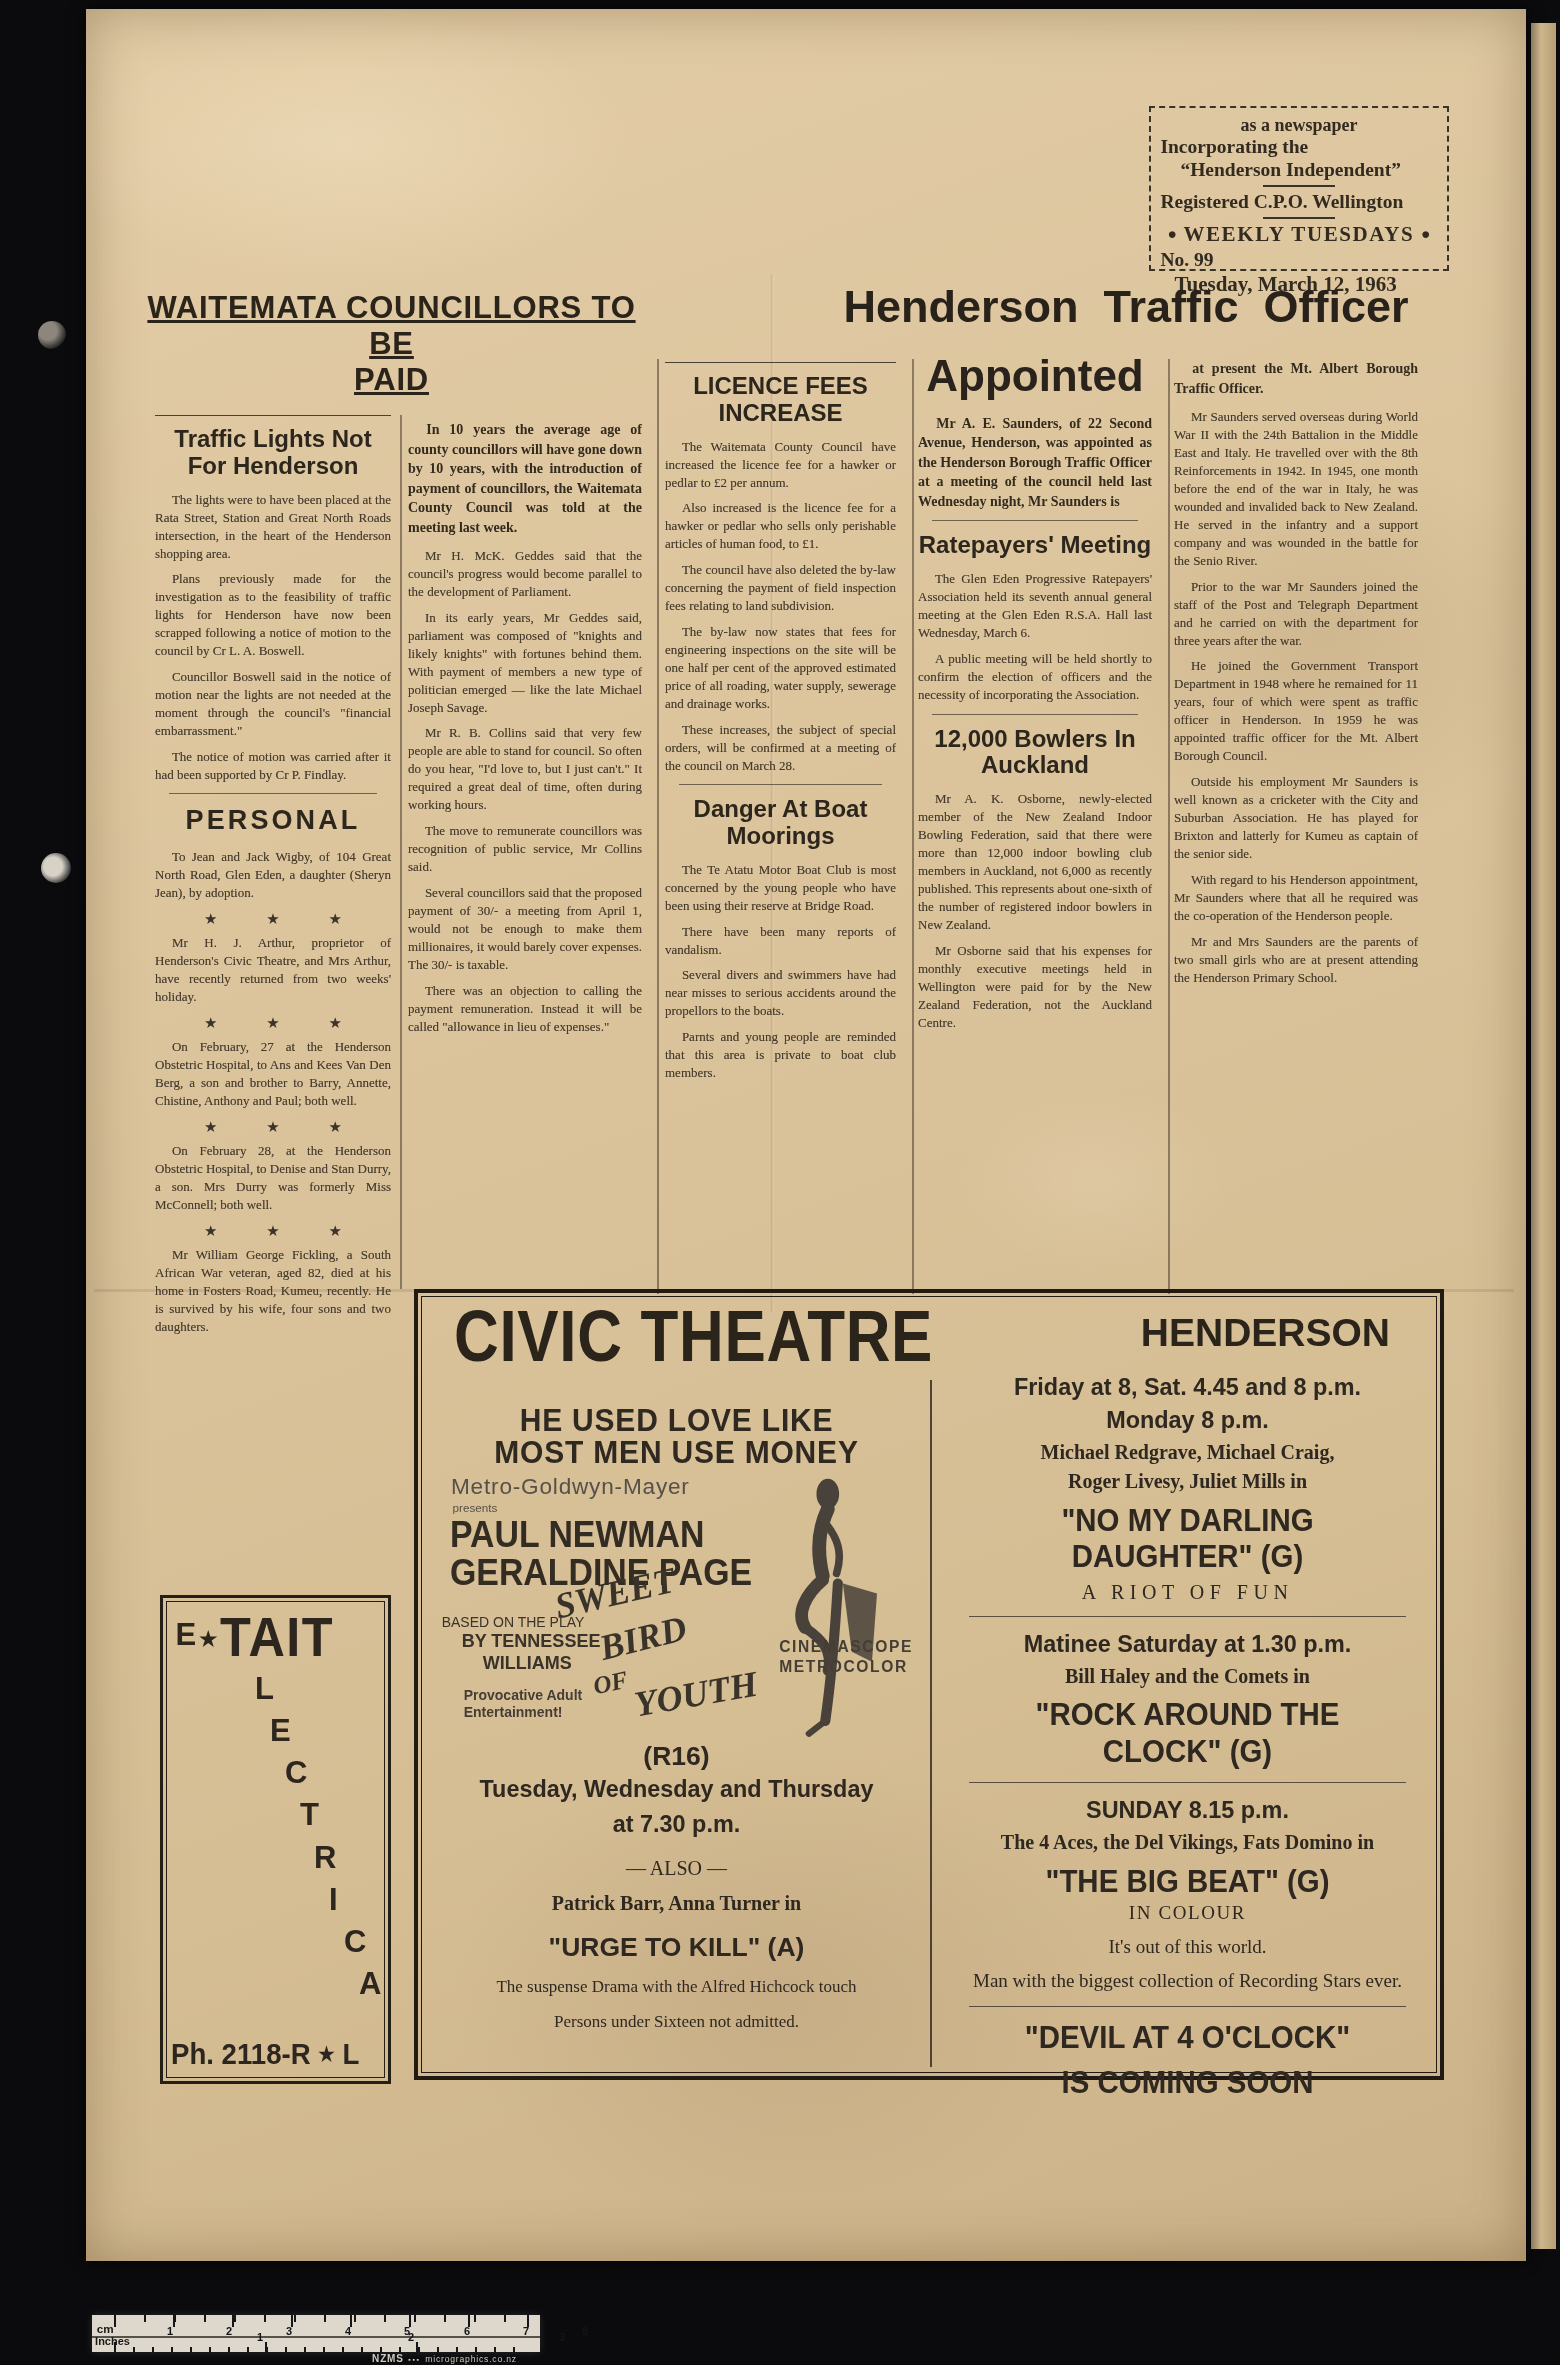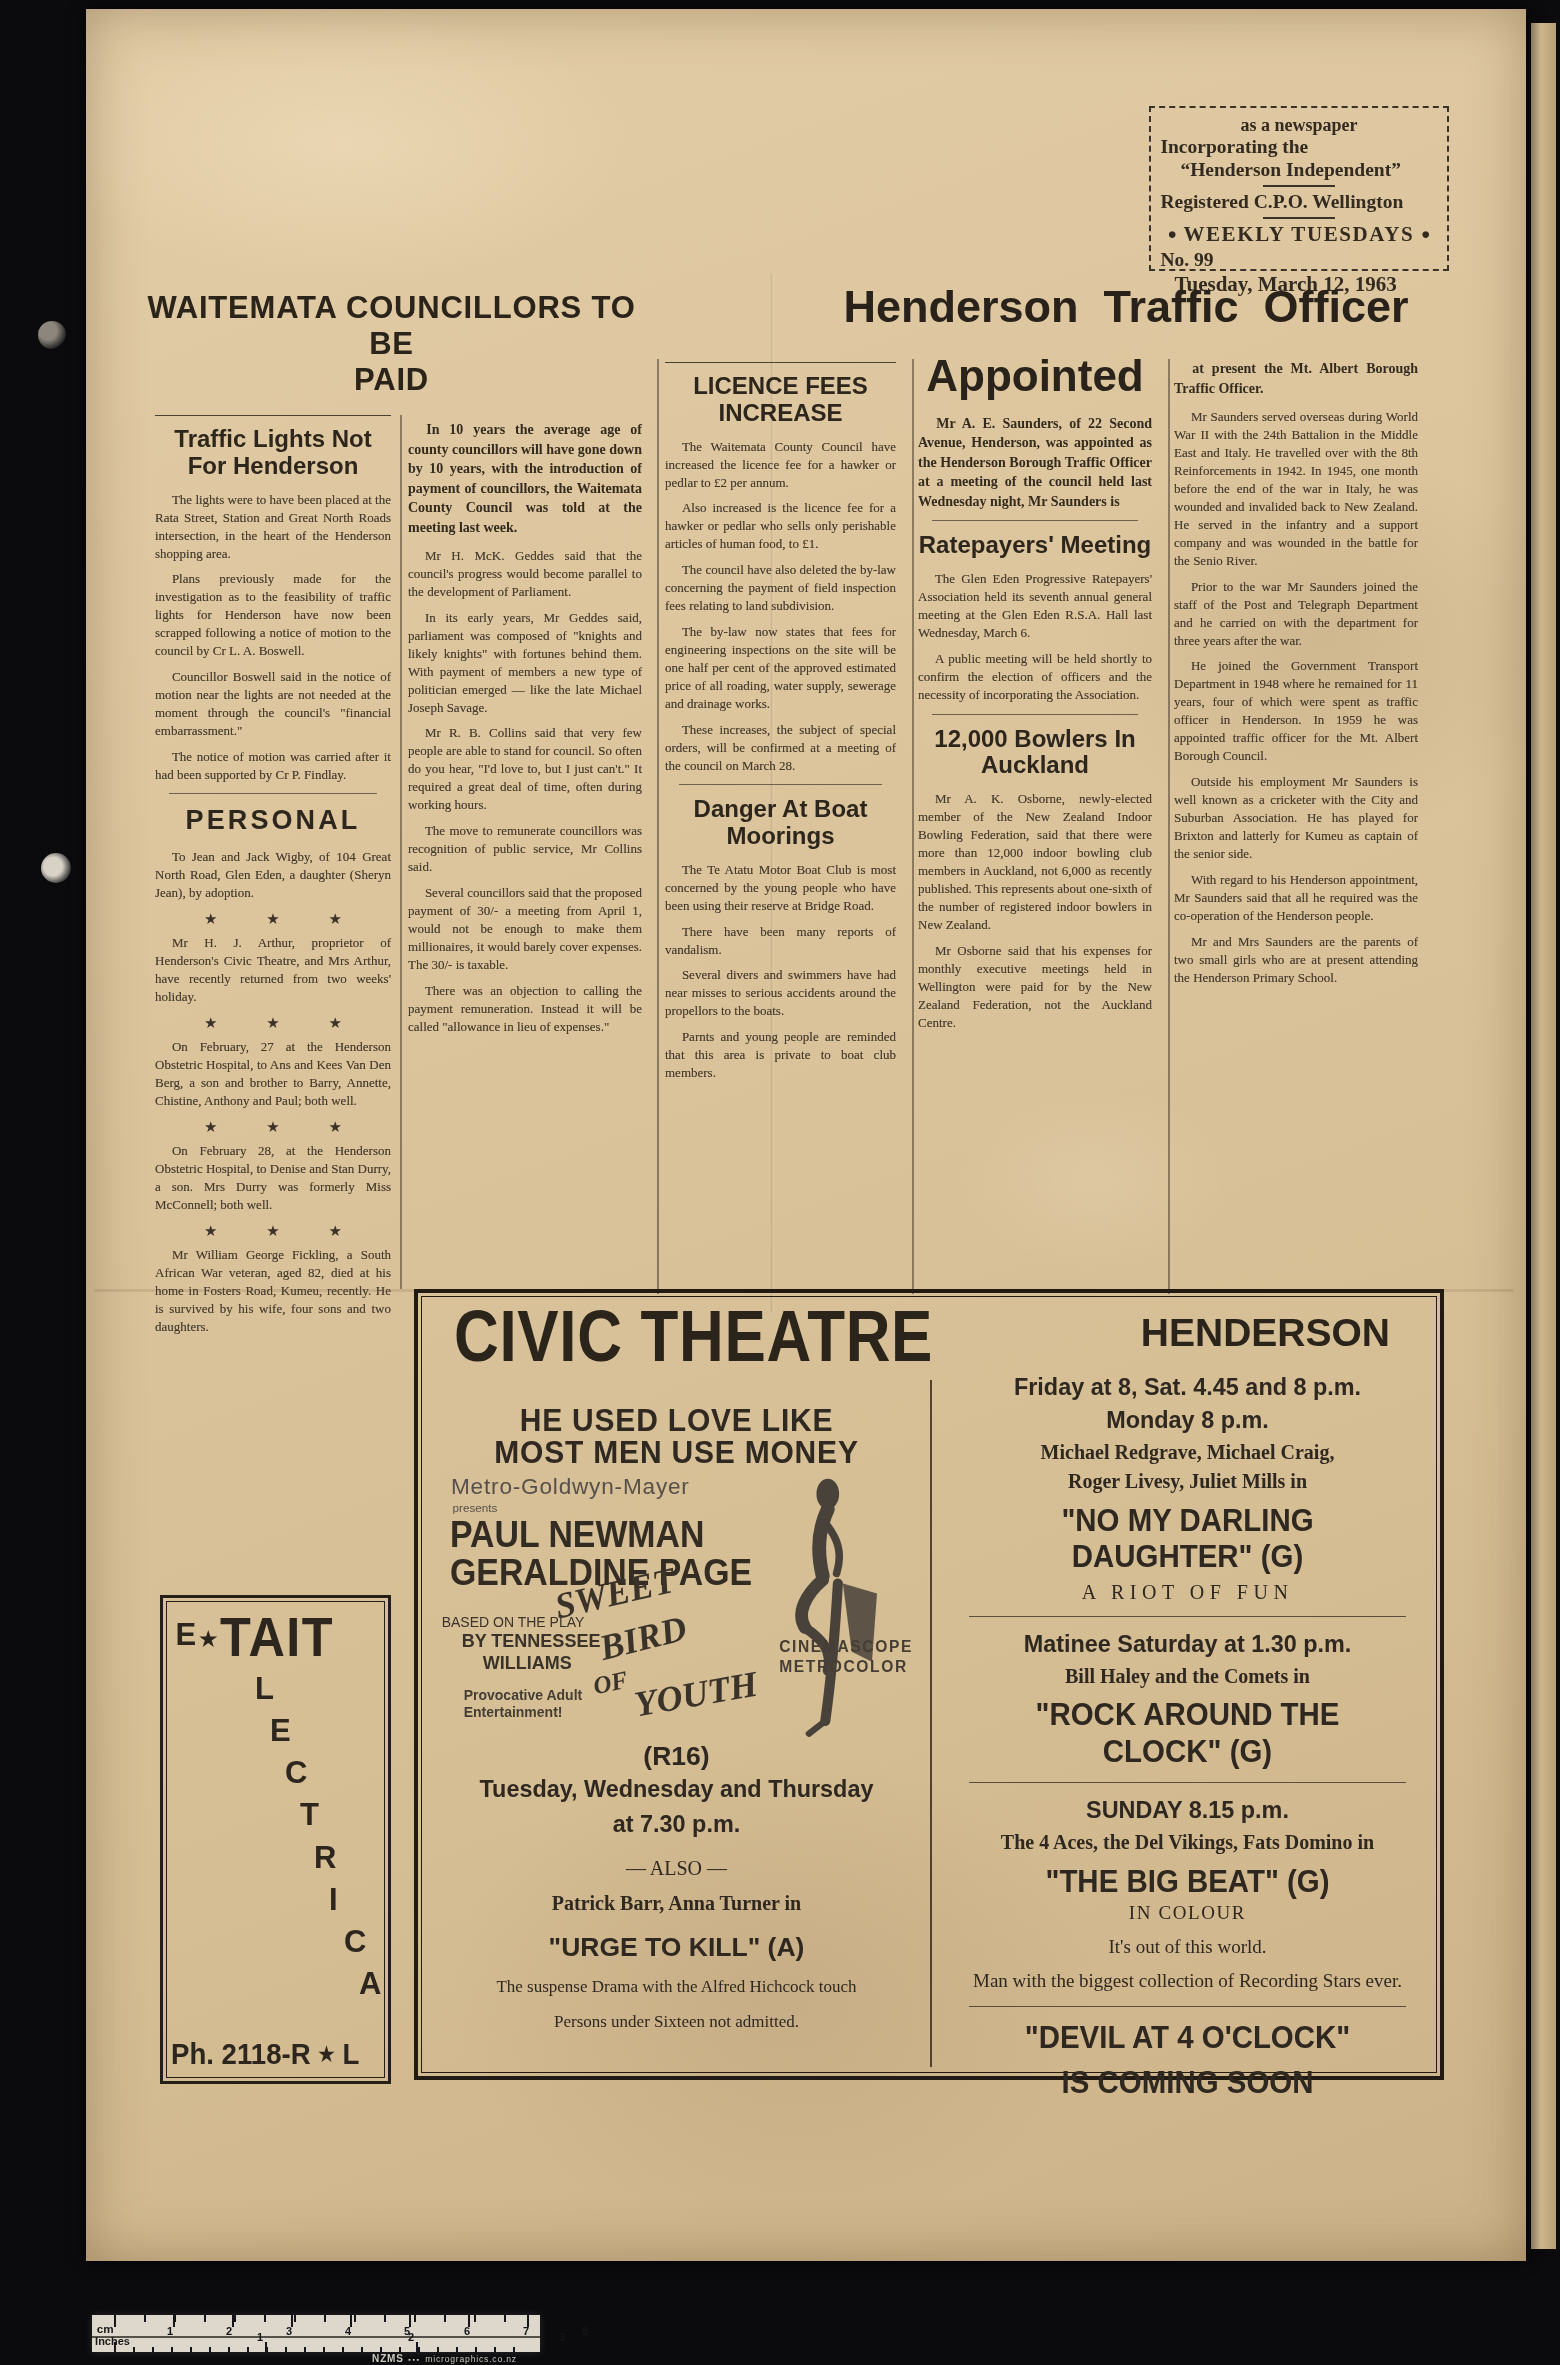--- a/index.html
+++ b/index.html
@@ -38,21 +38,21 @@
   .ib2{font:bold 19.5px/1.15 "Liberation Serif",serif;}
   .ib3{font:bold 19.5px/1.15 "Liberation Serif",serif;padding-left:20px;}
   .ibrule{width:72px;border-top:2.3px solid #3a332a;margin:3.9px auto 3.9px auto;}
   .ib5{text-align:center;font:bold 21px/1.1 "Liberation Serif",serif;letter-spacing:1.6px;}
   .ib5 .dot{font-size:15.6px;vertical-align:2.3px;letter-spacing:0;}
   .ib6{font:bold 19.5px/1.25 "Liberation Serif",serif;margin-top:2.3px;}
   .ib7{font:bold 21px/1.1 "Liberation Serif",serif;padding-left:14px;}
 
   
   .hl-left{position:absolute;left:48px;top:281px;width:515px;text-align:center;
-        font:bold 31px/1.15 "Liberation Sans",sans-serif;color:#2b241b;letter-spacing:0.8px;}
+        font:bold 31px/1.15 "Liberation Sans",sans-serif;color:#2b241b;letter-spacing:0.8px;text-decoration:underline;}
   .hl-right{position:absolute;left:724px;top:275px;width:632px;text-align:center;
         font:bold 45px/1 "Liberation Sans",sans-serif;color:#28221a;word-spacing:12.5px;}
 
   
   .col{position:absolute;color:#453b2d;}
   .c1{left:69px;top:406px;width:236px;}
   .c2{left:322px;top:411px;width:234px;}
   .c3{left:579px;top:353px;width:231px;}
   .c4{left:832px;top:343px;width:234px;}
   .c5{left:1088px;top:350px;width:244px;}
@@ -234,21 +234,21 @@
         <div class="art-head">12,000 Bowlers In Auckland</div>
         <p class="body">Mr A. K. Osborne, newly-elected member of the New Zealand Indoor Bowling Federation, said that there were more than 12,000 indoor bowling club members in Auckland, not 6,000 as recently published. This represents about one-sixth of the number of registered indoor bowlers in New Zealand.</p>
         <p class="body">Mr Osborne said that his expenses for monthly executive meetings held in Wellington were paid for by the New Zealand Federation, not the Auckland Centre.</p>
       </div>
     <div class="col c5">
         <p class="lead">at present the Mt. Albert Borough Traffic Officer.</p>
         <p class="body">Mr Saunders served overseas during World War II with the 24th Battalion in the Middle East and Italy. He travelled over with the 8th Reinforcements in 1942. In 1945, one month before the end of the war in Italy, he was wounded and invalided back to New Zealand. He served in the infantry and a support company and was wounded in the battle for the Senio River.</p>
         <p class="body">Prior to the war Mr Saunders joined the staff of the Post and Telegraph Department and he carried on with the department for three years after the war.</p>
         <p class="body">He joined the Government Transport Department in 1948 where he remained for 11 years, four of which were spent as traffic officer in Henderson. In 1959 he was appointed traffic officer for the Mt. Albert Borough Council.</p>
         <p class="body">Outside his employment Mr Saunders is well known as a cricketer with the City and Suburban Association. He has played for Brixton and latterly for Kumeu as captain of the senior side.</p>
-        <p class="body">With regard to his Henderson appointment, Mr Saunders said that all he required was the co-operation of the Henderson people.</p>
+        <p class="body">With regard to his Henderson appointment, Mr Saunders where that all he required was the co-operation of the Henderson people.</p>
         <p class="body">Mr and Mrs Saunders are the parents of two small girls who are at present attending the Henderson Primary School.</p>
       </div>
     <div class="vr vr1"></div>
     <div class="vr vr2"></div>
     <div class="vr vr3"></div>
     <div class="vr vr4"></div>
 
     <div class="civic">
       <div class="civic-title">CIVIC THEATRE</div>
       <div class="civic-loc">HENDERSON</div>

